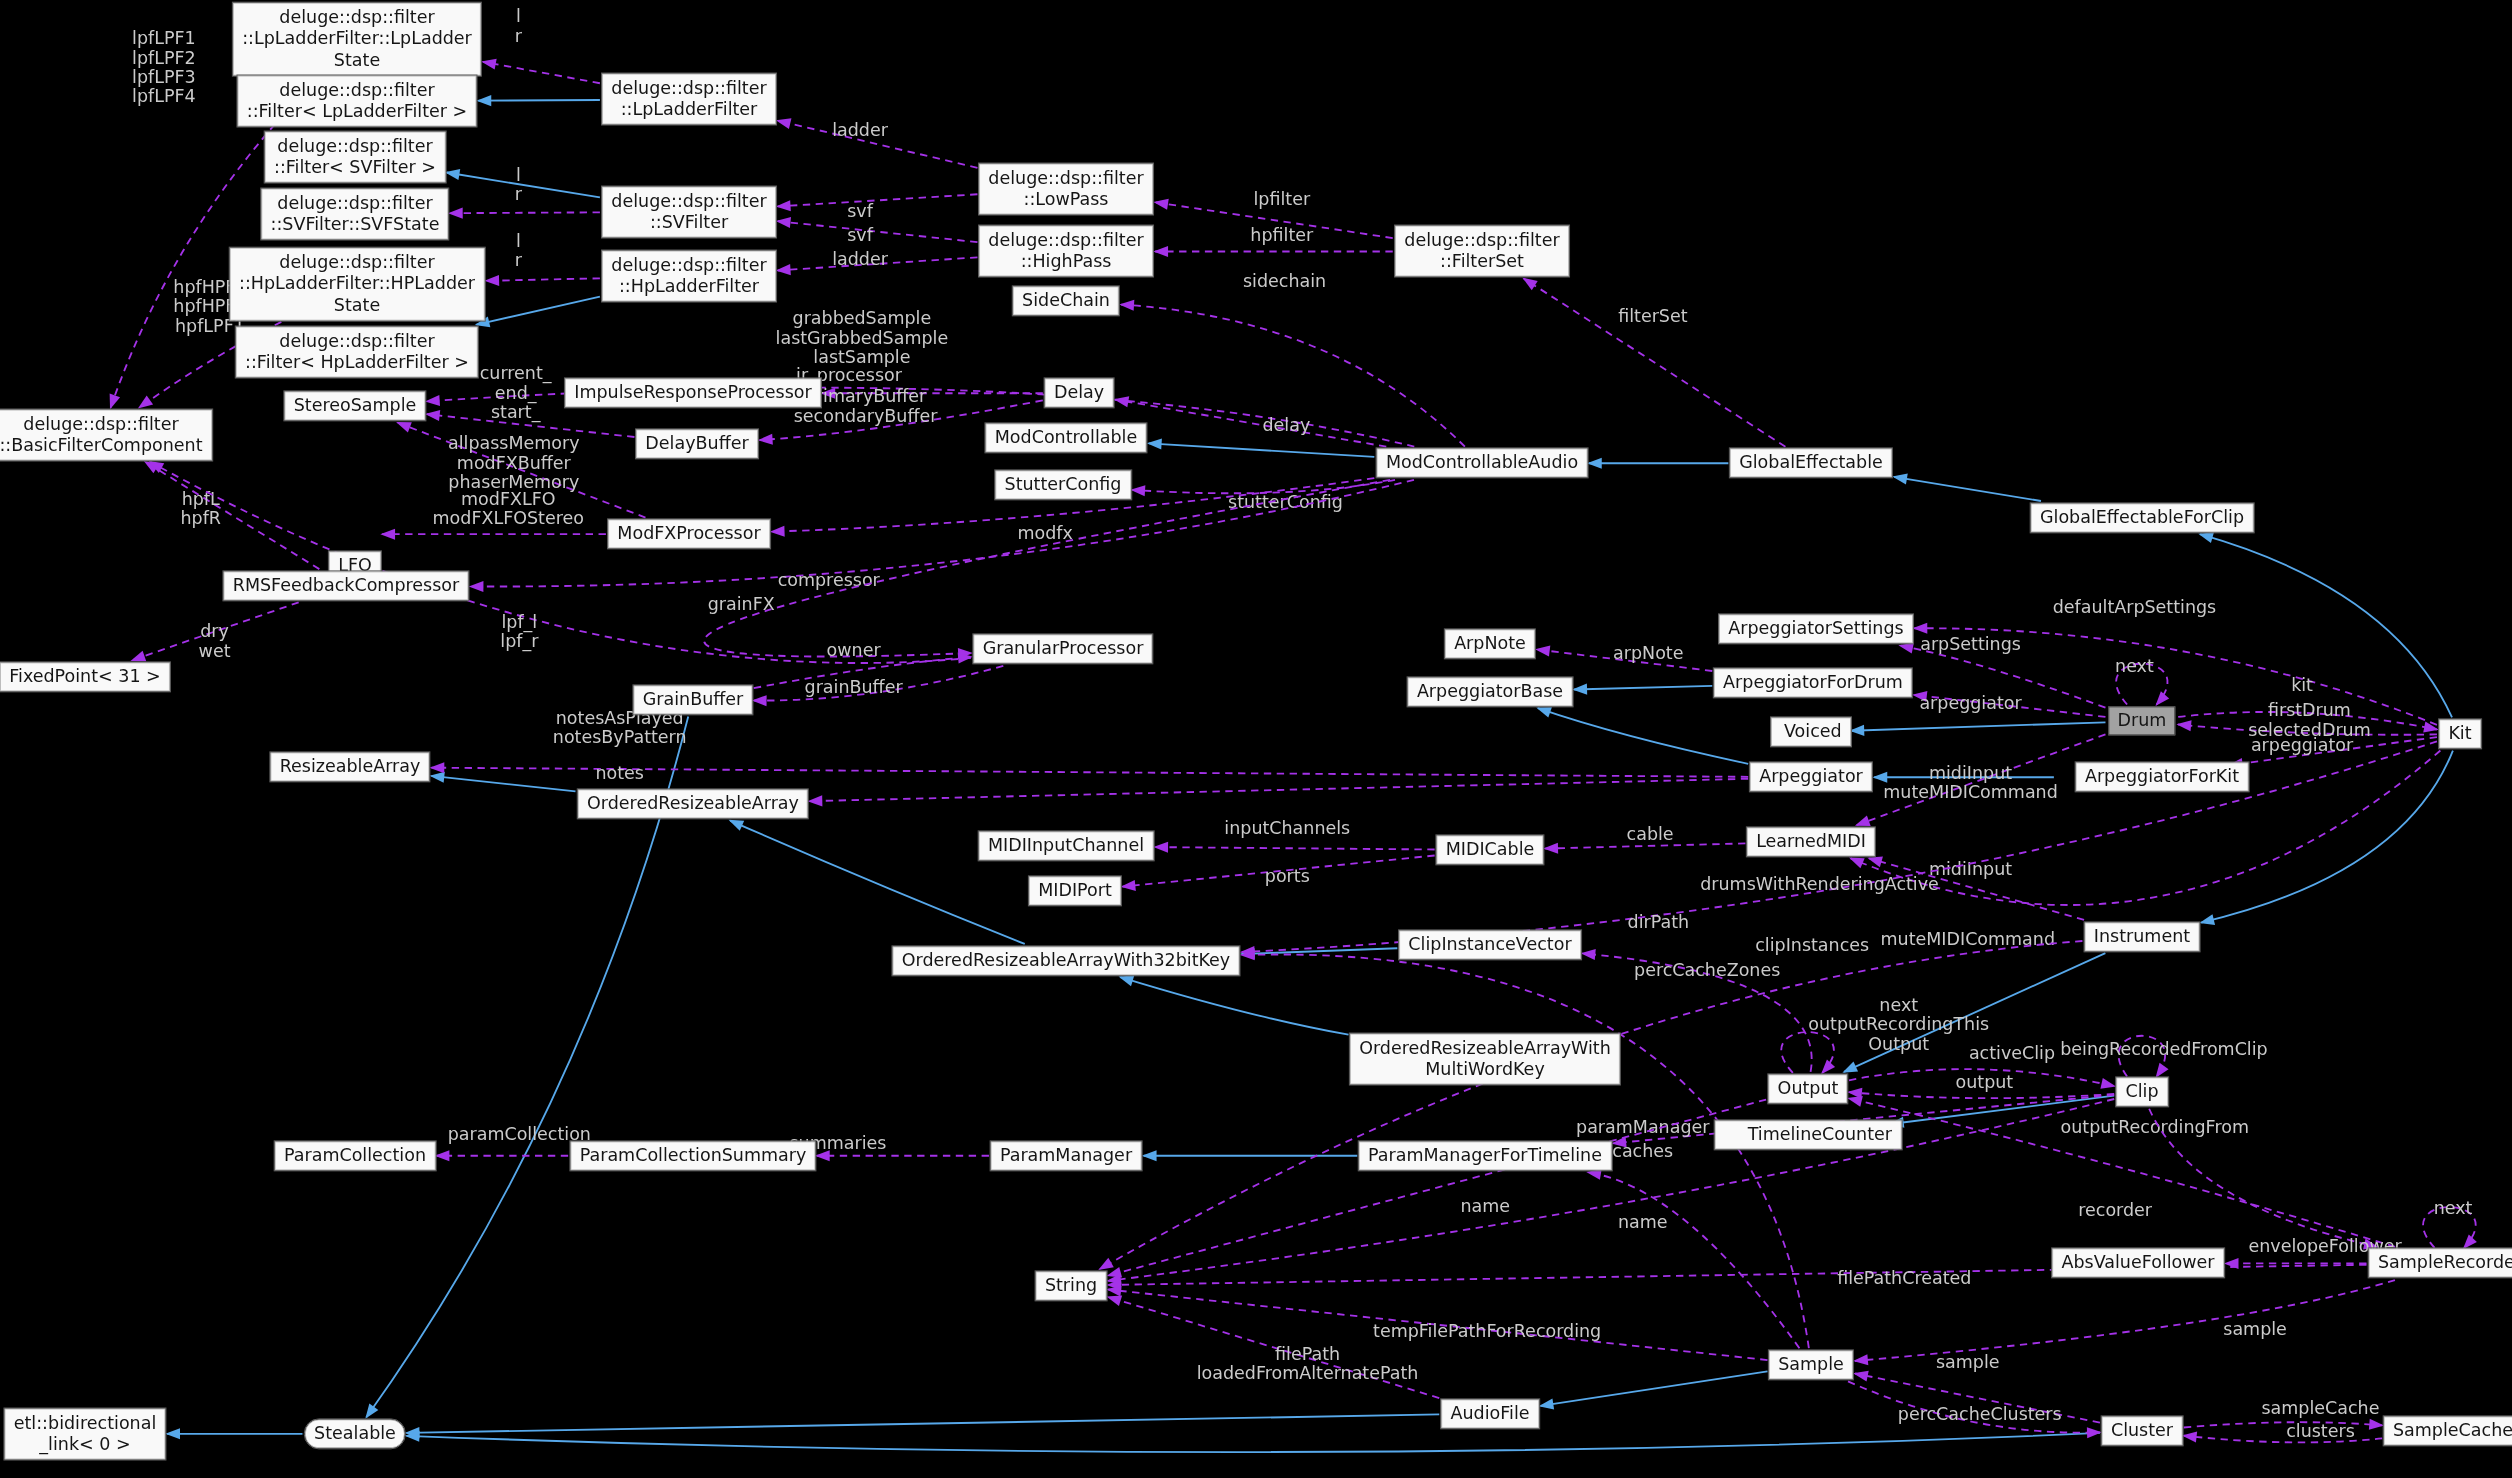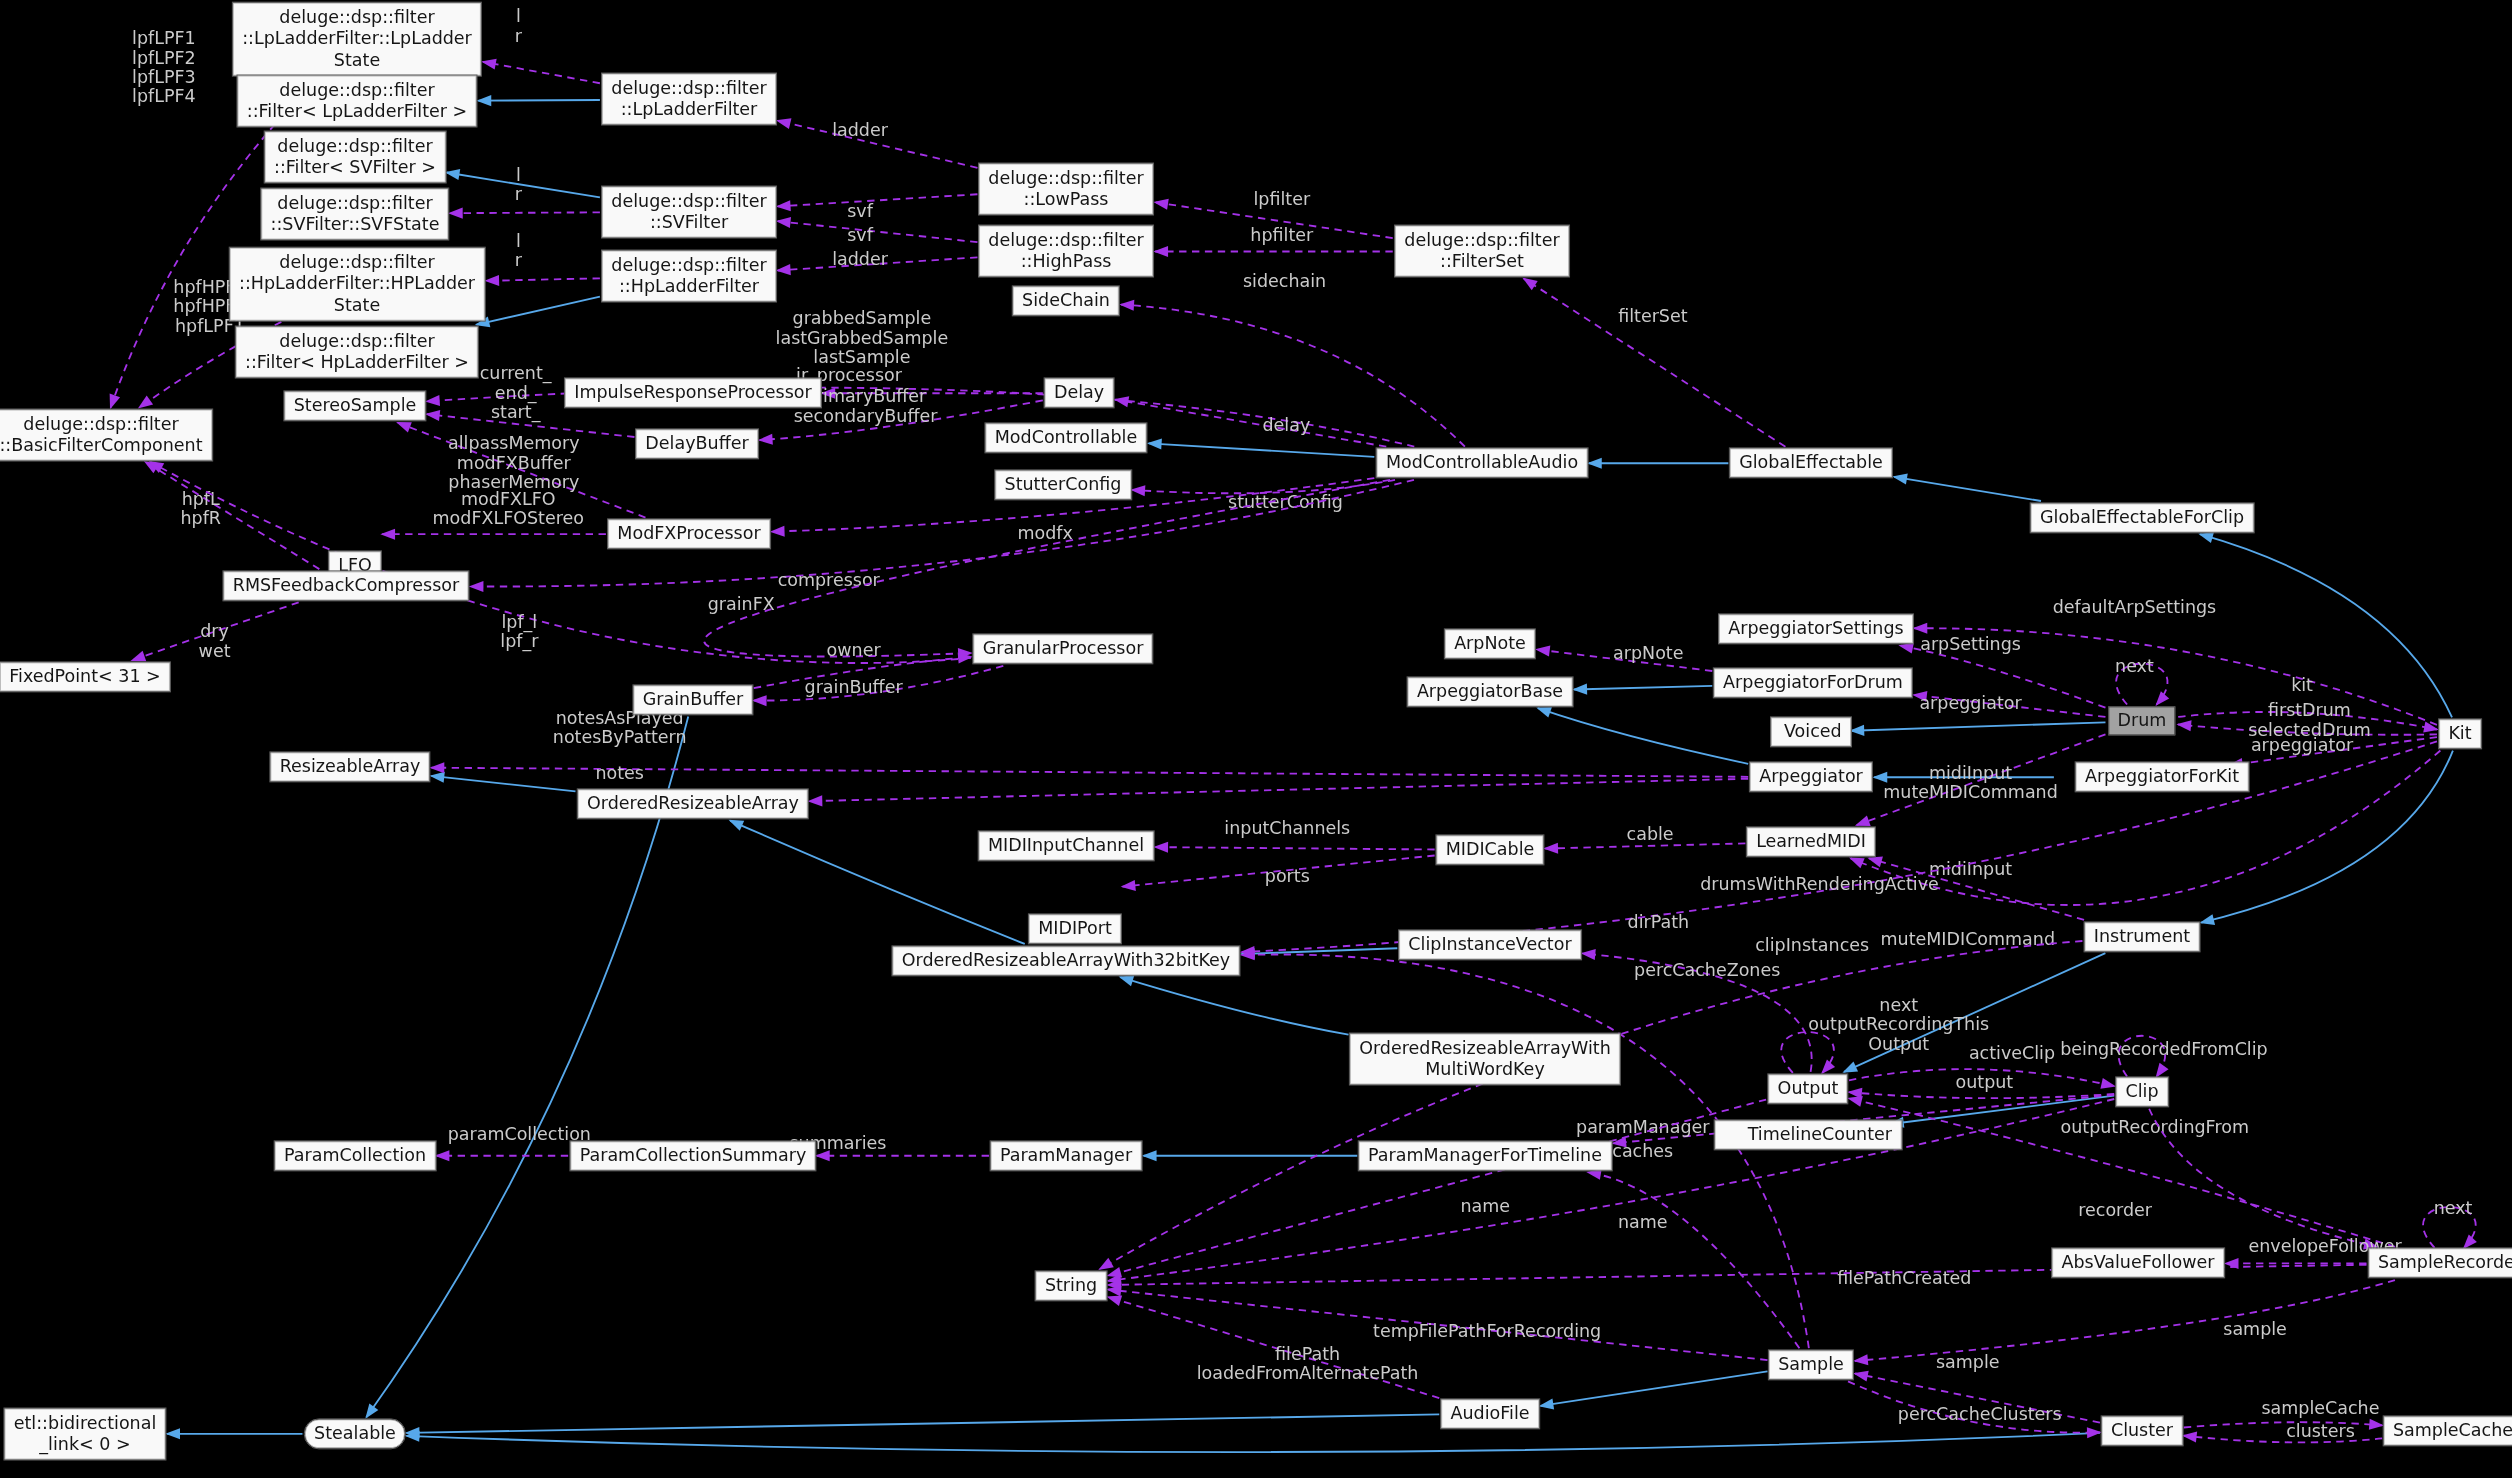--- a/index.html
+++ b/index.html
@@ -243,21 +243,21 @@
     <div class="node" style="left: 1490px; top: 692px;">ArpeggiatorBase</div>
     <div class="node" style="left: 1813px; top: 683px;">ArpeggiatorForDrum</div>
     <div class="node" style="left: 1811px; top: 732px; padding-left: 12px;">Voiced</div>
     <div class="node highlight" style="left: 2142px; top: 721px;">Drum</div>
     <div class="node" style="left: 2460px; top: 734px;">Kit</div>
     <div class="node" style="left: 1811px; top: 777px;">Arpeggiator</div>
     <div class="node" style="left: 2142px; top: 777px; margin-left: 20px;">ArpeggiatorForKit</div>
     <div class="node" style="left: 1811px; top: 842px;">LearnedMIDI</div>
     <div class="node" style="left: 1490px; top: 850px;">MIDICable</div>
     <div class="node" style="left: 1066px; top: 846px;">MIDIInputChannel</div>
-    <div class="node" style="left: 1075px; top: 929px;">MIDIPort</div>
+    <div class="node" style="left: 1075px; top: 891px;">MIDIPort</div>
     <div class="node" style="left: 1066px; top: 961px;">OrderedResizeableArrayWith32bitKey</div>
     <div class="node" style="left: 1490px; top: 945px;">ClipInstanceVector</div>
     <div class="node" style="left: 2142px; top: 937px;">Instrument</div>
     <div class="node" style="left: 1485px; top: 1059px;">OrderedResizeableArrayWith
 MultiWordKey</div>
     <div class="node" style="left: 1808px; top: 1089px;">Output</div>
     <div class="node" style="left: 2142px; top: 1092px;">Clip</div>
     <div class="node" style="left: 1808px; top: 1135px; padding-left: 32px;">TimelineCounter</div>
     <div class="node" style="left: 355px; top: 1156px;">ParamCollection</div>
     <div class="node" style="left: 693px; top: 1156px;">ParamCollectionSummary</div>

